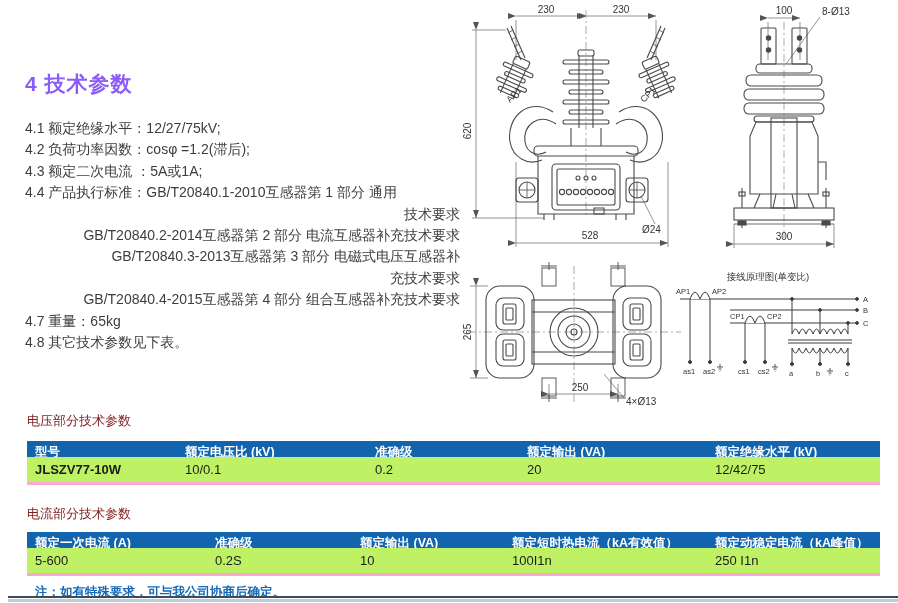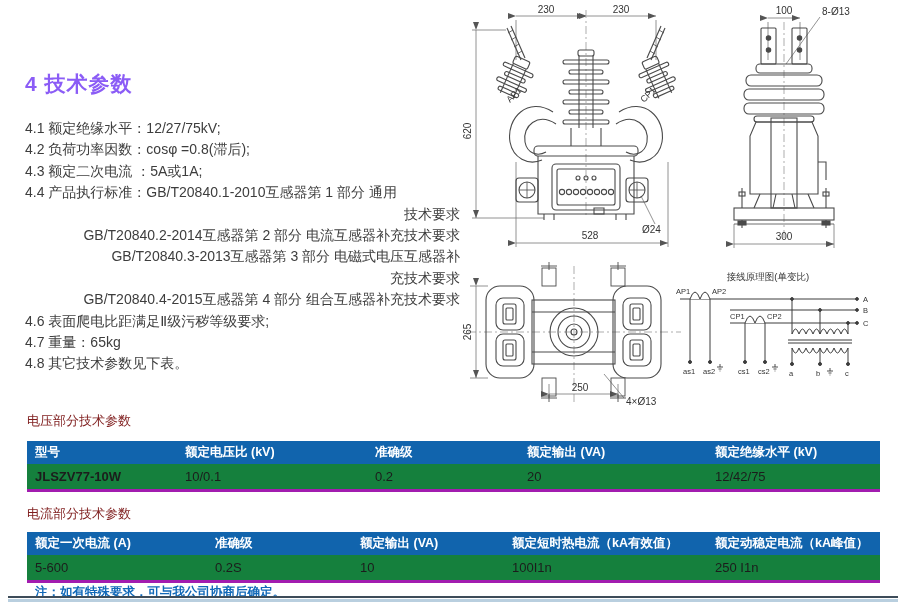--- a/index.html
+++ b/index.html
@@ -4,22 +4,22 @@
 <style>
   html,body{margin:0;padding:0;background:#fff;}
   .page{position:relative;width:898px;height:603px;background:#fff;overflow:hidden;
         font-family:"Liberation Sans","DejaVu Sans",sans-serif;}
   .abs{position:absolute;}
   .heading{left:25px;top:70px;font-size:21px;font-weight:bold;color:#8b5cf6;letter-spacing:1px;}
   .specs{left:25px;top:118px;width:435px;font-size:14px;color:#3d3d3d;line-height:21.4px;}
   .specs .ind{padding-left:30px;text-align:right;}
   .caption{font-size:13px;color:#7f1d1d;}
   .tbl{left:27px;width:853px;}
-  .thead{display:flex;background:#1164ad;color:#fff;font-size:12.5px;font-weight:bold;height:23px;line-height:23px;}
-  .trow{display:flex;color:#1c1c1c;font-size:13px;height:25px;line-height:25px;border-bottom:3px solid #a21caf;background:#15803d;}
+  .thead{display:flex;background:#1164ad;color:#fff;font-size:12.5px;font-weight:bold;height:16px;line-height:23px;}
+  .trow{display:flex;color:#1c1c1c;font-size:13px;height:25px;line-height:25px;border-bottom:3px solid #f9a8d4;background:#bef264;}
   .thead>div,.trow>div{padding-left:8px;box-sizing:border-box;overflow:hidden;white-space:nowrap;}
   .v1{width:150px}.v2{width:190px}.v3{width:152px}.v4{width:188px}.v5{flex:1}
   .i1{width:180px}.i2{width:145px}.i3{width:152px}.i4{width:203px}.i5{flex:1}
   .bold{font-weight:bold;}
   .note{left:35px;top:584px;font-size:12.5px;font-weight:bold;color:#1269b8;
         text-decoration:underline;text-underline-offset:3px;}
   .foot-dark{left:8px;top:596px;width:890px;height:2px;background:#3d4c59;}
   .foot-light{left:8px;top:599px;width:890px;height:3px;background:#b9cfdf;}
   svg text{font-family:"Liberation Sans","DejaVu Sans",sans-serif;fill:#333;}
   .dimtxt{font-size:10px;}
@@ -28,29 +28,28 @@
 </style>
 </head>
 <body>
 
 <div class="page">
 
   <div class="abs heading">4 技术参数</div>
 
   <div class="abs specs">
     <div>4.1 额定绝缘水平：12/27/75kV;</div>
-    <div>4.2 负荷功率因数：cosφ =0.8(滞后);</div>
+    <div>4.2 负荷功率因数：cosφ =1.2(滞后);</div>
     <div>4.3 额定二次电流 ：5A或1A;</div>
     <div>4.4 产品执行标准：GB/T20840.1-2010互感器第 1 部分 通用</div>
     <div class="ind">技术要求</div>
     <div class="ind">GB/T20840.2-2014互感器第 2 部分 电流互感器补充技术要求</div>
     <div class="ind">GB/T20840.3-2013互感器第 3 部分 电磁式电压互感器补</div>
     <div class="ind">充技术要求</div>
     <div class="ind">GB/T20840.4-2015互感器第 4 部分 组合互感器补充技术要求</div>
-    <div>4.6 表面爬电比距满足Ⅱ级污秽等级要求;</div>
     <div>4.7 重量：65kg</div>
     <div>4.8 其它技术参数见下表。</div>
   </div>
 
   <svg class="abs" style="left:458px;top:0px" width="240" height="252" viewBox="0 0 240 252">
     <defs>
       <marker id="arrF" markerWidth="9" markerHeight="7" refX="8" refY="3" orient="auto" markerUnits="userSpaceOnUse">
         <path d="M0,0L8,3L0,6z" fill="#555"></path>
       </marker>
     </defs>

